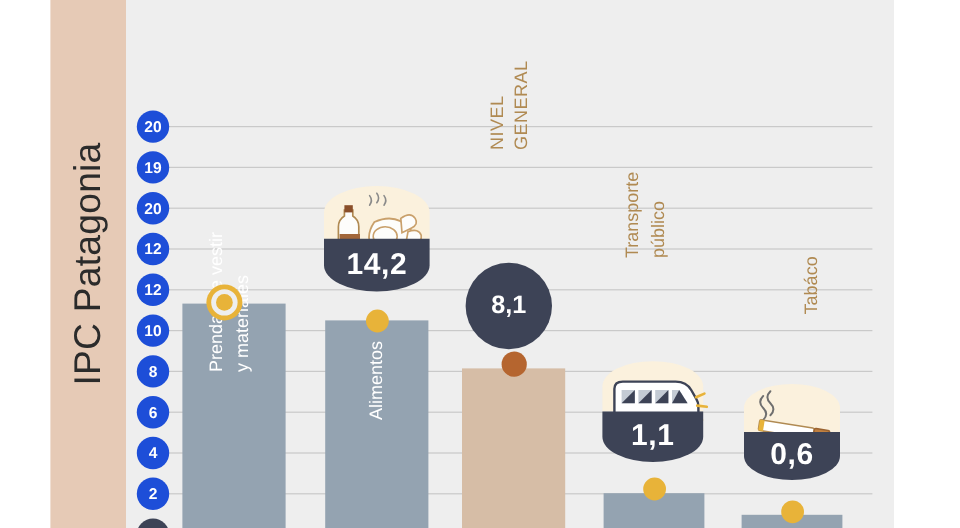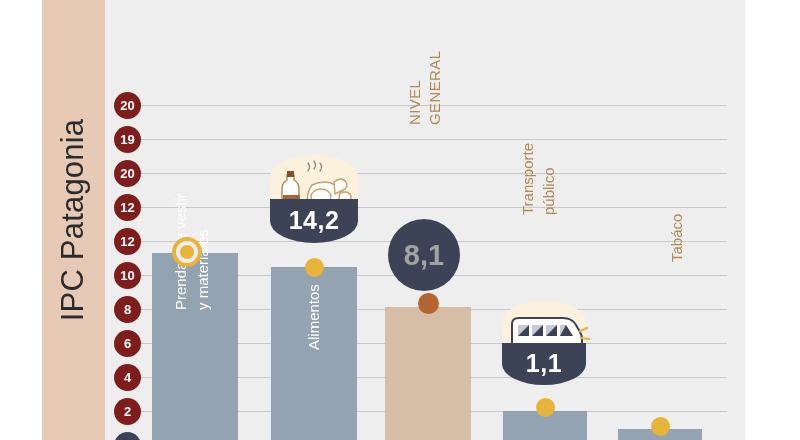--- a/index.html
+++ b/index.html
@@ -37,21 +37,21 @@
     position:absolute;left:745px;top:0;width:55px;height:440px;background:#ffffff;
   }
 
   .gridline{
     position:absolute;left:135px;width:592px;height:1px;background:#c9c9c9;
   }
 
   
   .ytick{
     position:absolute;width:27px;height:27px;border-radius:50%;
-    background:#7f1d1d;color:#ffffff;
+    background:#1d4ed8;color:#ffffff;
     display:flex;align-items:center;justify-content:center;
     font-size:13px;font-weight:bold;
     left:114px;
   }
   .ytick.dark{background:#3d4356;}
 
   
   .bar{position:absolute;bottom:0;}
   .bar-fill{width:100%;height:100%;}
 
@@ -97,21 +97,21 @@
   .bubble-icon{
     position:absolute;left:0;top:0;width:100%;height:100%;
     overflow:visible;
   }
 
   
   .circle-full{
     position:absolute;border-radius:50%;background:#3d4356;
     display:flex;align-items:center;justify-content:center;
   }
-  .circle-full .v{color:#a3a3a3;font-size:29px;font-weight:bold;}
+  .circle-full .v{color:#ffffff;font-size:21px;font-weight:bold;}
 
   
   .callout{
     position:absolute;color:#b08a52;font-size:15px;line-height:17px;
     white-space:nowrap;
   }
   .callout .rot{display:inline-block;transform:rotate(-90deg);transform-origin:left top;}
   .callout.caps{letter-spacing:.4px;}
 </style>
 </head>
@@ -235,14 +235,28 @@
   </div>
 
   <div class="bar" style="left:618px;width:84px;height:11px;">
     <div class="bar-fill" style="background:#94a3b1;"></div>
   </div>
   <div class="callout" style="left:668px;top:262px;">
     <span class="rot" style="position:absolute;left:0;top:0;">Tabáco</span>
   </div>
   <div class="dot dot-solid" style="left:651px;top:417px;width:19px;height:19px;"></div>
 
+  <div class="bubble" style="left:620px;top:320px;width:80px;height:80px;">
+    <div class="bubble-top"></div>
+    <svg class="bubble-icon" viewBox="0 0 80 80">
+      <path d="M16 10 q-5 5 0 10 q5 5 0 10 M22 6 q-5 5 0 10 q5 5 0 10" fill="none" stroke="#6f6f6f" stroke-width="1.6" stroke-linecap="round"></path>
+      <g transform="rotate(9 40 40)">
+        <rect x="12" y="34" width="46" height="9" rx="1.5" fill="#ffffff" stroke="#b08a52" stroke-width="1.3"></rect>
+        <rect x="58" y="34" width="13" height="9" rx="1.5" fill="#c08040" stroke="#9a6330" stroke-width="1.2"></rect>
+        <rect x="12" y="34" width="4" height="9" fill="#e8b339"></rect>
+      </g>
+    </svg>
+    <div class="bubble-bot">
+      <span class="bubble-val">0,6</span>
+    </div>
+  </div>
 
 </div>
 
 </body></html>

